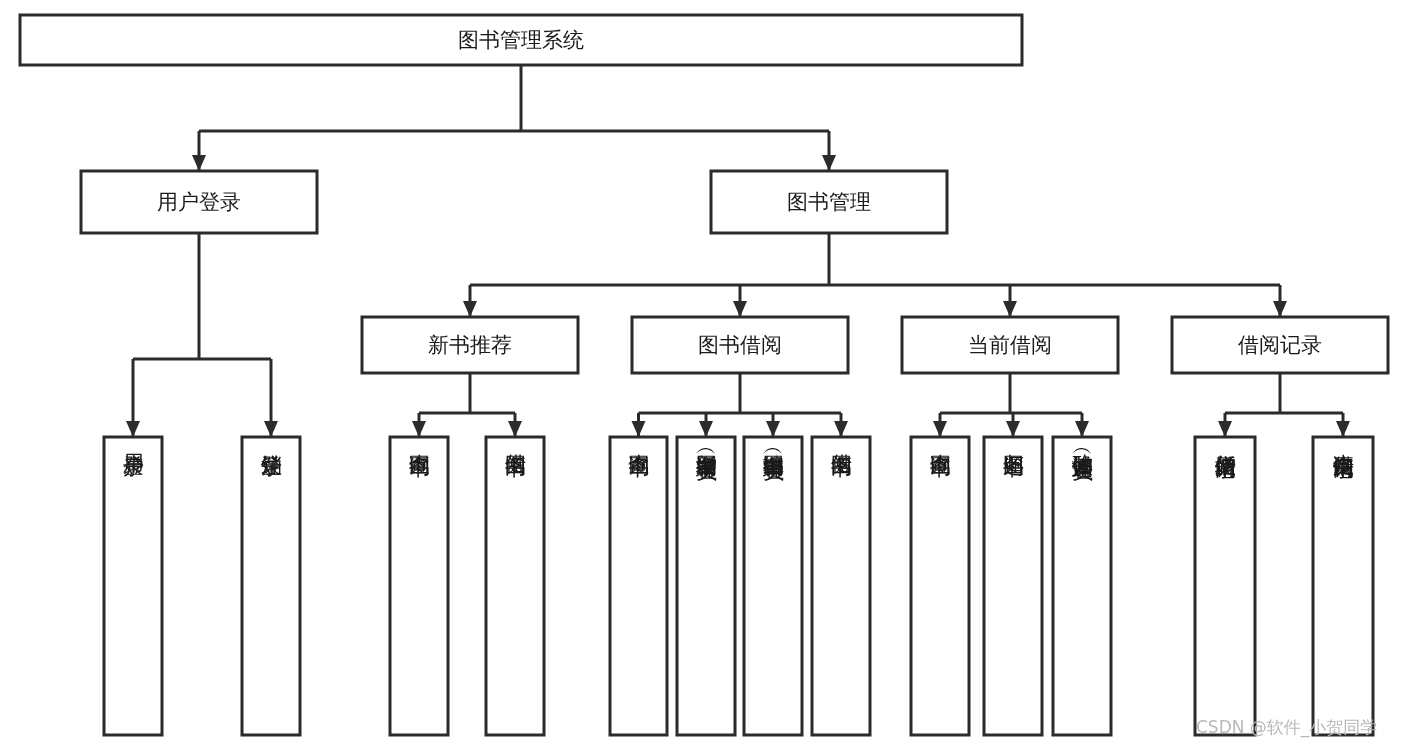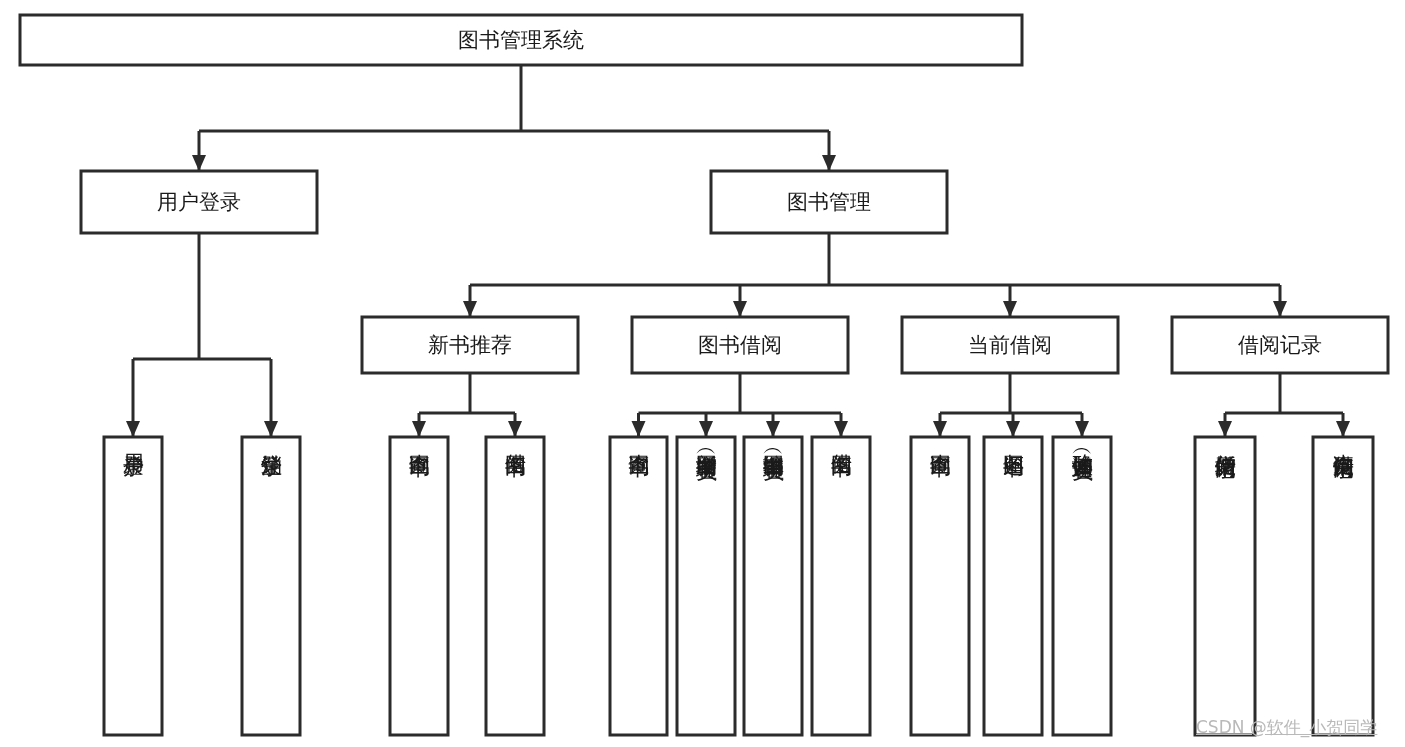--- a/index.html
+++ b/index.html
@@ -73,21 +73,20 @@
     white-space: nowrap;
     text-align: left;
   }
   .watermark {
     position: absolute;
     font-family: "DejaVu Sans", "Liberation Sans", sans-serif;
     font-size: 17px;
     color: #b9b9b9;
     white-space: nowrap;
     user-select: none;
-    text-decoration: underline;
   }
 </style>
 </head>
 <body>
 
 <div id="diagram-root">
   <svg id="tree-svg" viewBox="0 0 1405 747" xmlns="http://www.w3.org/2000/svg">
     <g id="connector-layer">
         <path d="M 521 65 L 521 131" class="connector"></path>
         <path d="M 199 131 L 829 131" class="connector"></path>

